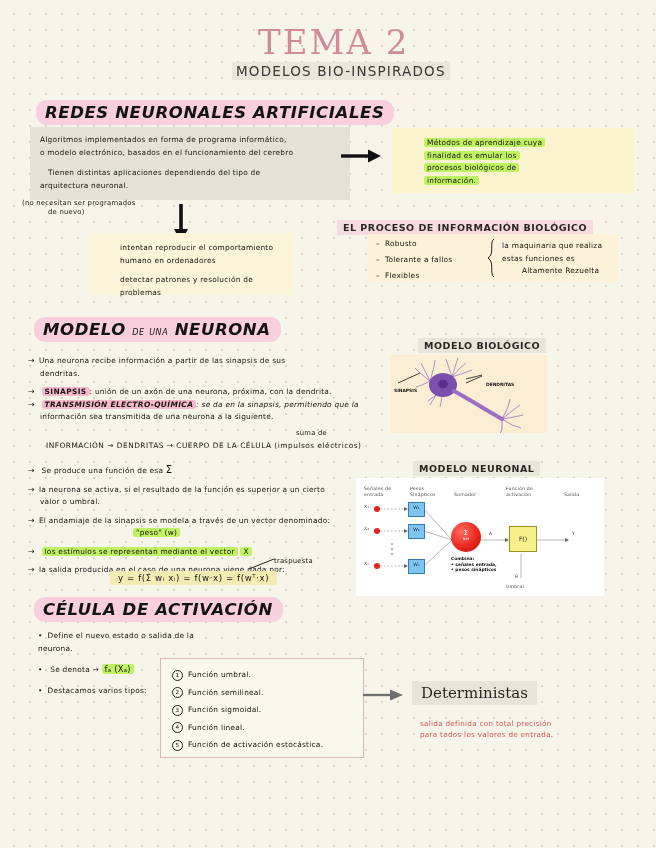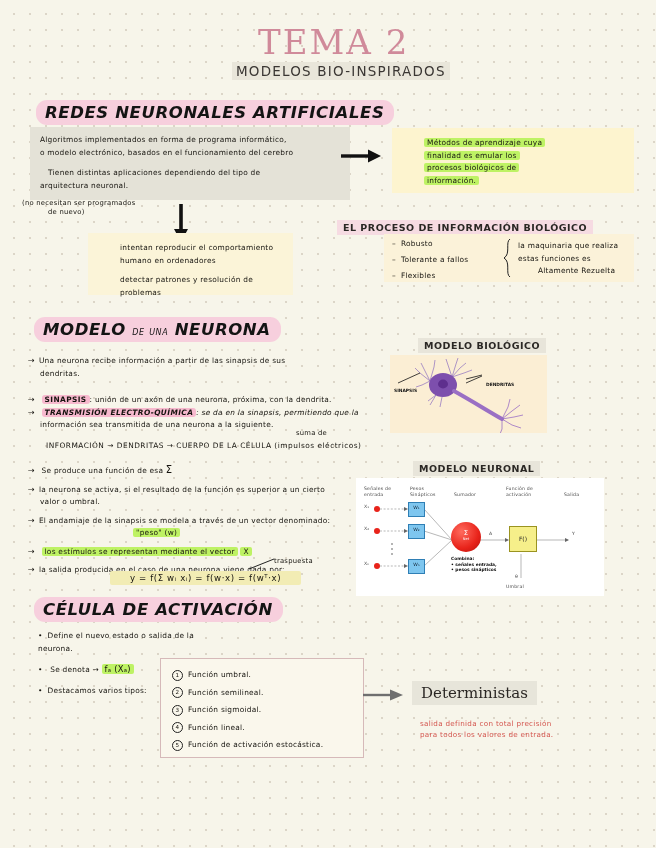--- a/index.html
+++ b/index.html
@@ -141,21 +141,21 @@
   <div class="abs yellow-box pale" style="left:88px;top:233px;width:185px;height:44px;">
     <div class="ht" style="padding-left:22px;">intentan reproducir el comportamiento</div>
     <div class="ht" style="padding-left:22px;">humano en ordenadores</div>
     <div class="ht" style="padding-left:22px;margin-top:7px;">detectar patrones y resolución de problemas</div>
   </div>
 
   <div class="abs" style="left:337px;top:216px;">
     <span class="mini-head pink">EL PROCESO DE INFORMACIÓN BIOLÓGICO</span>
   </div>
 
-  <div class="abs cream-box" style="left:368px;top:234px;width:250px;height:48px;margin-left:16px;">
+  <div class="abs cream-box" style="left:368px;top:234px;width:250px;height:48px;">
     <ul class="plain ht" style="margin-left:8px;margin-top:4px;width:110px;float:left;">
       <li class="dash">Robusto</li>
       <li class="dash">Tolerante a fallos</li>
       <li class="dash">Flexibles</li>
     </ul>
     <div class="abs" style="left:118px;top:4px;">
       <svg width="12" height="40" viewBox="0 0 12 40">
         <path d="M8 1 C3 4, 9 16, 2 20 C9 24, 3 36, 8 39" stroke="#222" stroke-width="1" fill="none"></path>
       </svg>
     </div>
@@ -166,21 +166,21 @@
     </div>
   </div>
 
   <div class="abs" style="left:34px;top:320px;">
     <span class="sec-head"><span>MODELO</span> <span class="small">de una</span> <span>NEURONA</span></span>
   </div>
 
   <div class="abs" style="left:28px;top:355px;width:340px;">
     <div class="ht bullet-arrow">Una neurona recibe información a partir de las sinapsis de sus</div>
     <div class="ht" style="padding-left:12px;">dendritas.</div>
-    <div class="ht bullet-arrow" style="margin-top:14px;">
+    <div class="ht bullet-arrow" style="margin-top:6px;">
       <span class="hl-pink">SINAPSIS</span><span>: unión de un axón de una neurona, próxima, con la dendrita.</span>
     </div>
     <div class="ht bullet-arrow" style="font-style:italic;">
       <span class="hl-pink">TRANSMISIÓN ELECTRO-QUÍMICA</span><span>: se da en la sinapsis, permitiendo que la</span>
     </div>
     <div class="ht" style="padding-left:12px;">información sea transmitida de una neurona a la siguiente.</div>
   </div>
 
   <div class="abs ht sm" style="left:296px;top:428px;">suma de</div>
   <div class="abs ht" style="left:46px;top:440px;letter-spacing:0.5px;">INFORMACIÓN  →  DENDRITAS  →  CUERPO DE LA CÉLULA  (impulsos eléctricos)</div>
@@ -204,21 +204,21 @@
   </div>
 
   <div class="abs ht sm" style="left:274px;top:556px;">traspuesta</div>
   <div class="abs" style="left:248px;top:557px;">
     <svg width="28" height="14" viewBox="0 0 28 14">
         <path d="M1 12 L26 2" stroke="#222" stroke-width="1" fill="none"></path>
       </svg>
   </div>
 
   <div class="abs" style="left:110px;top:566px;">
-    <span class="hl-yellow ht" style="font-size:8.6px;padding:2px 20px;letter-spacing:0.6px;">y = f(Σ wᵢ xᵢ) = f(w·x) = f(wᵀ·x)</span>
+    <span class="hl-yellow ht" style="font-size:8.6px;padding:2px 8px;letter-spacing:0.6px;">y = f(Σ wᵢ xᵢ) = f(w·x) = f(wᵀ·x)</span>
   </div>
 
   <div class="abs" style="left:34px;top:600px;">
     <span class="sec-head">CÉLULA DE ACTIVACIÓN</span>
   </div>
 
   <div class="abs" style="left:38px;top:630px;width:160px;">
     <div class="ht bullet-dot" style="margin-bottom:8px;">Define el nuevo estado o salida de la neurona.</div>
     <div class="ht bullet-dot" style="margin-bottom:8px;">
       <span>Se denota →</span>

